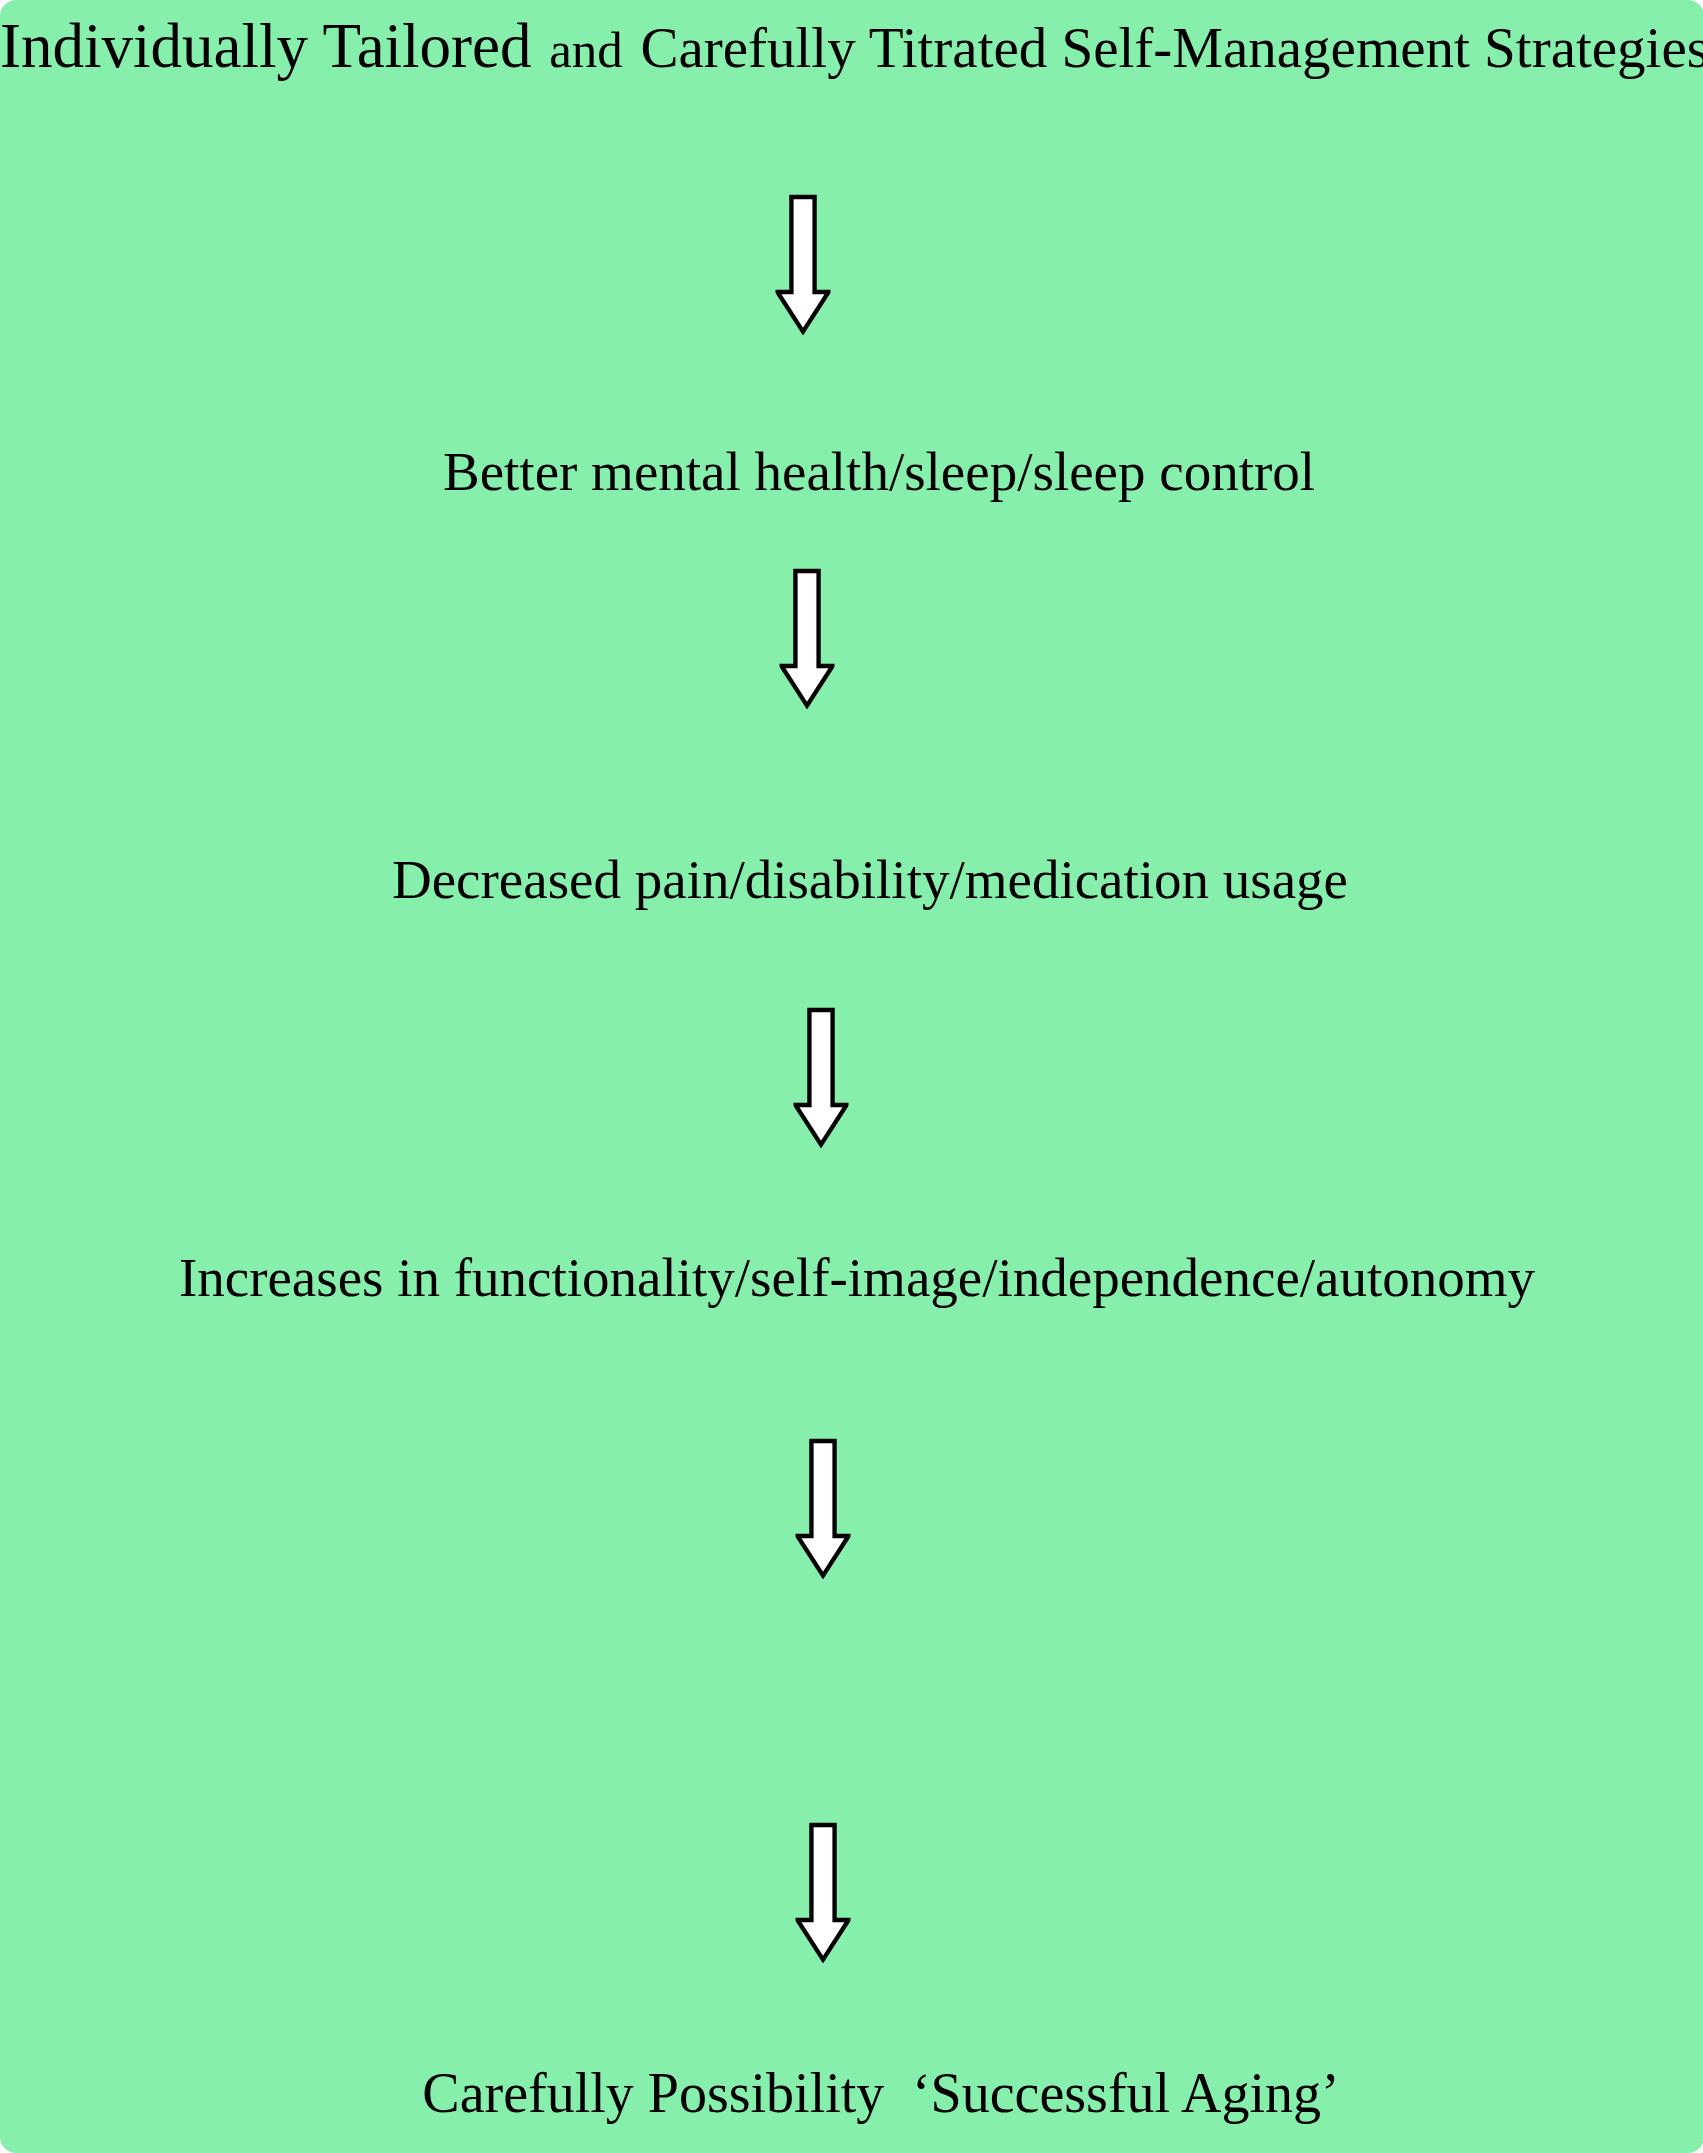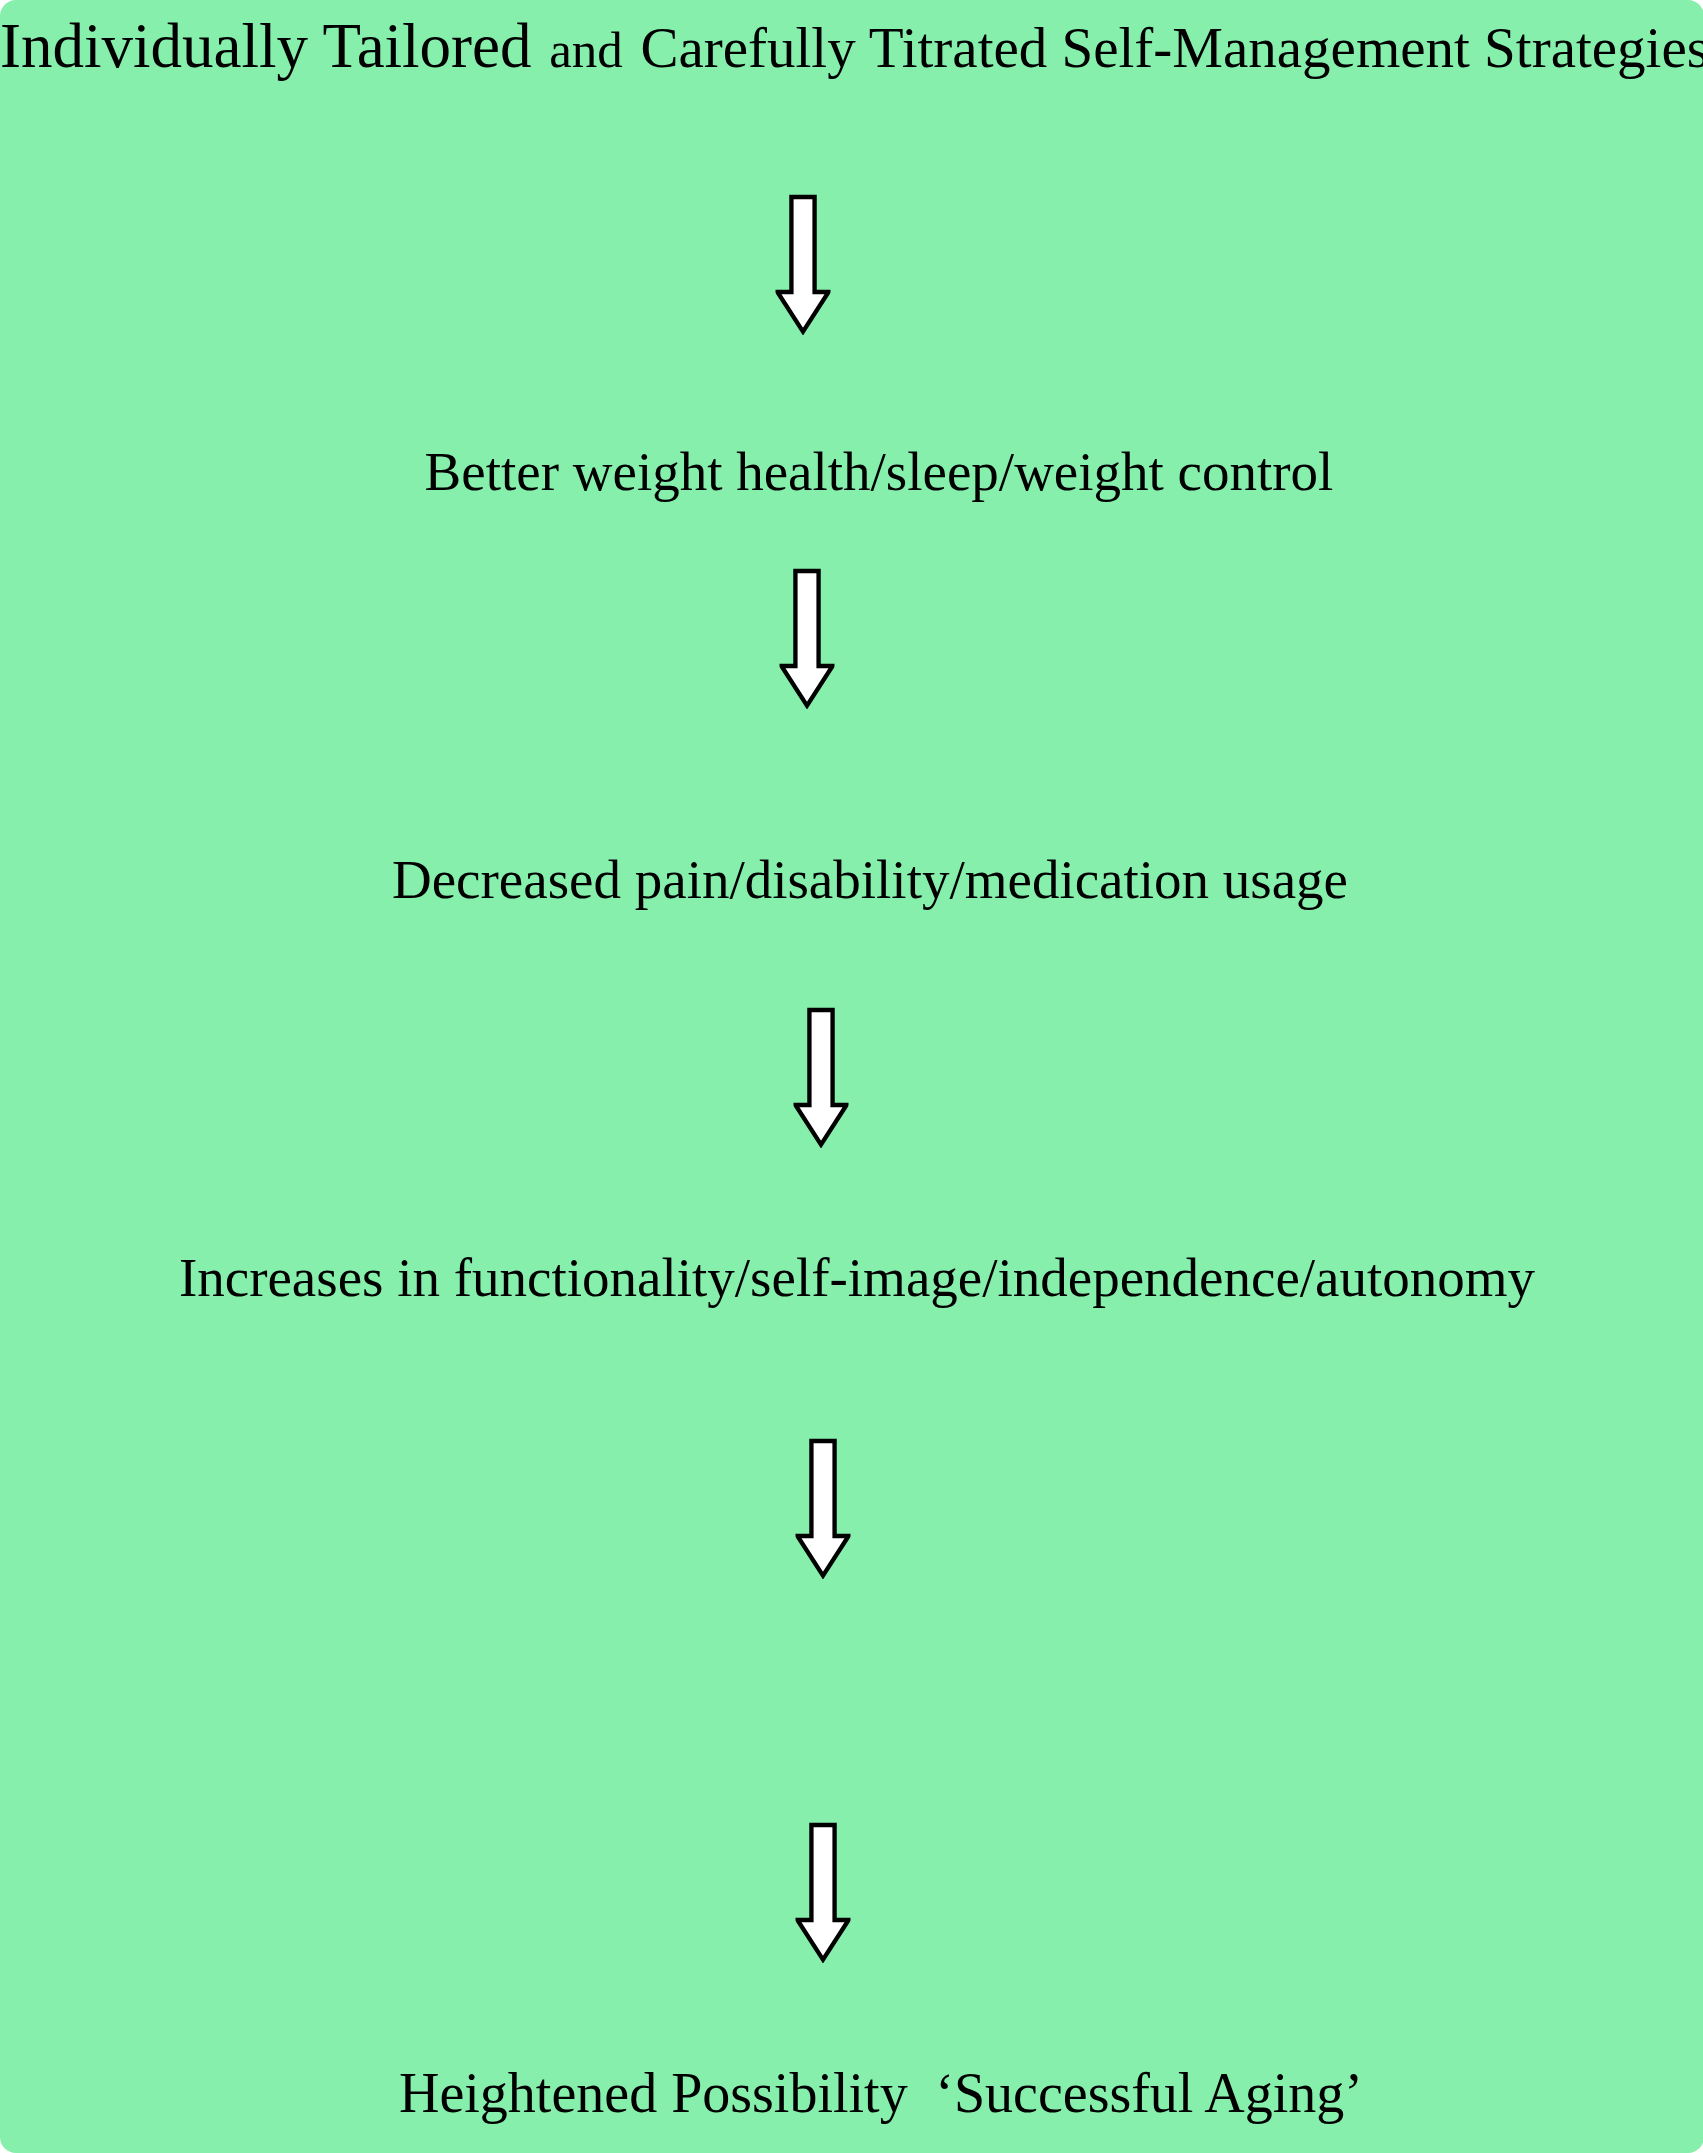--- a/index.html
+++ b/index.html
@@ -65,21 +65,21 @@
     <span class="t-small">and</span>
     <span class="t-medium">Carefully Titrated Self-Management Strategies</span>
   </div>
 
   <div class="arrow" style="left:803px; top:194px;">
     <svg viewBox="0 0 57 145" xmlns="http://www.w3.org/2000/svg">
       <path d="M16.5,2.5 H40.5 V101 H55 L28.5,142 L2,101 H16.5 Z" fill="#ffffff" stroke="#000000" stroke-width="4.5" stroke-linejoin="miter"></path>
     </svg>
   </div>
 
-  <div class="step" style="left:879px; top:444px;">Better weight health/sleep/weight control</div>
+  <div class="step" style="left:879px; top:444px;">Better mental health/sleep/sleep control</div>
 
   <div class="arrow" style="left:807px; top:568px;">
     <svg viewBox="0 0 57 145" xmlns="http://www.w3.org/2000/svg">
       <path d="M16.5,2.5 H40.5 V101 H55 L28.5,142 L2,101 H16.5 Z" fill="#ffffff" stroke="#000000" stroke-width="4.5" stroke-linejoin="miter"></path>
     </svg>
   </div>
 
   <div class="step" style="left:870px; top:852px;">Decreased pain/disability/medication usage</div>
 
   <div class="arrow" style="left:821px; top:1007px;">
@@ -97,18 +97,18 @@
   </div>
 
 
   <div class="arrow" style="left:823px; top:1822px;">
     <svg viewBox="0 0 57 145" xmlns="http://www.w3.org/2000/svg">
       <path d="M16.5,2.5 H40.5 V101 H55 L28.5,142 L2,101 H16.5 Z" fill="#ffffff" stroke="#000000" stroke-width="4.5" stroke-linejoin="miter"></path>
     </svg>
   </div>
 
   <div class="outcome" style="left:881px; top:2065px;">
-    <span>Heightened Possibility</span>
+    <span>Carefully Possibility</span>
     <span class="emph">‘Successful Aging’</span>
   </div>
 
 </div>
 
 
 </body></html>

